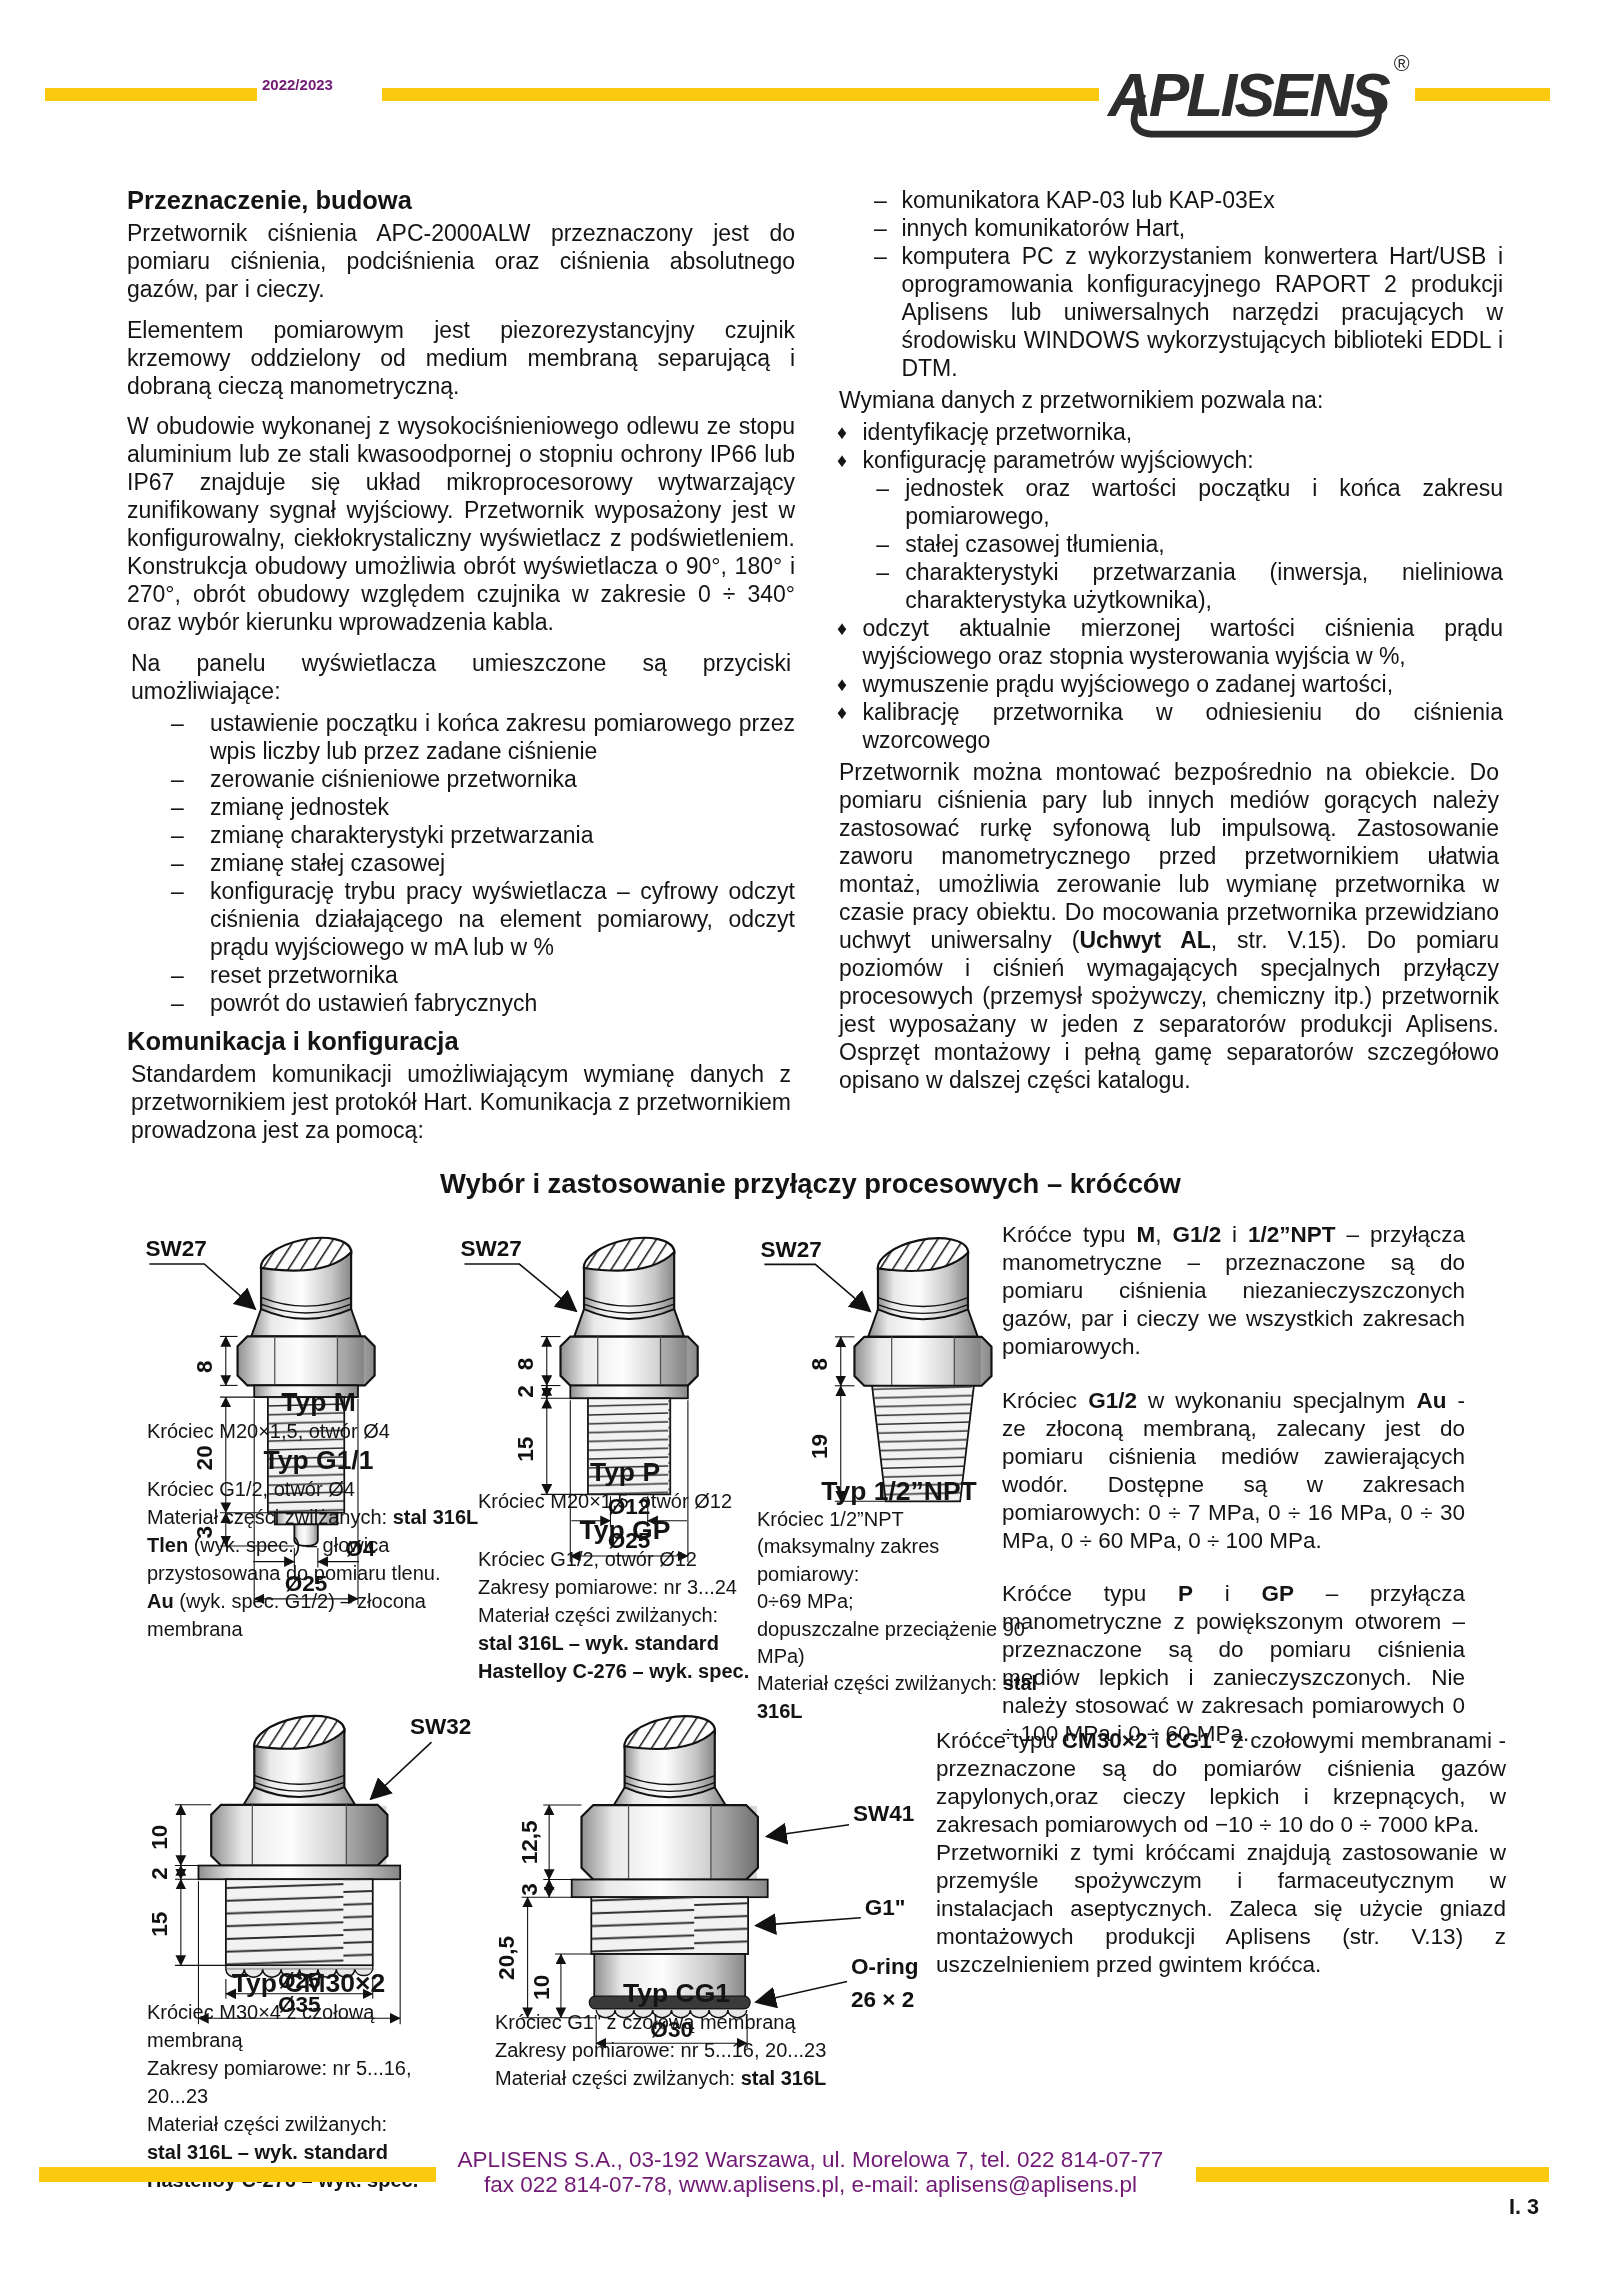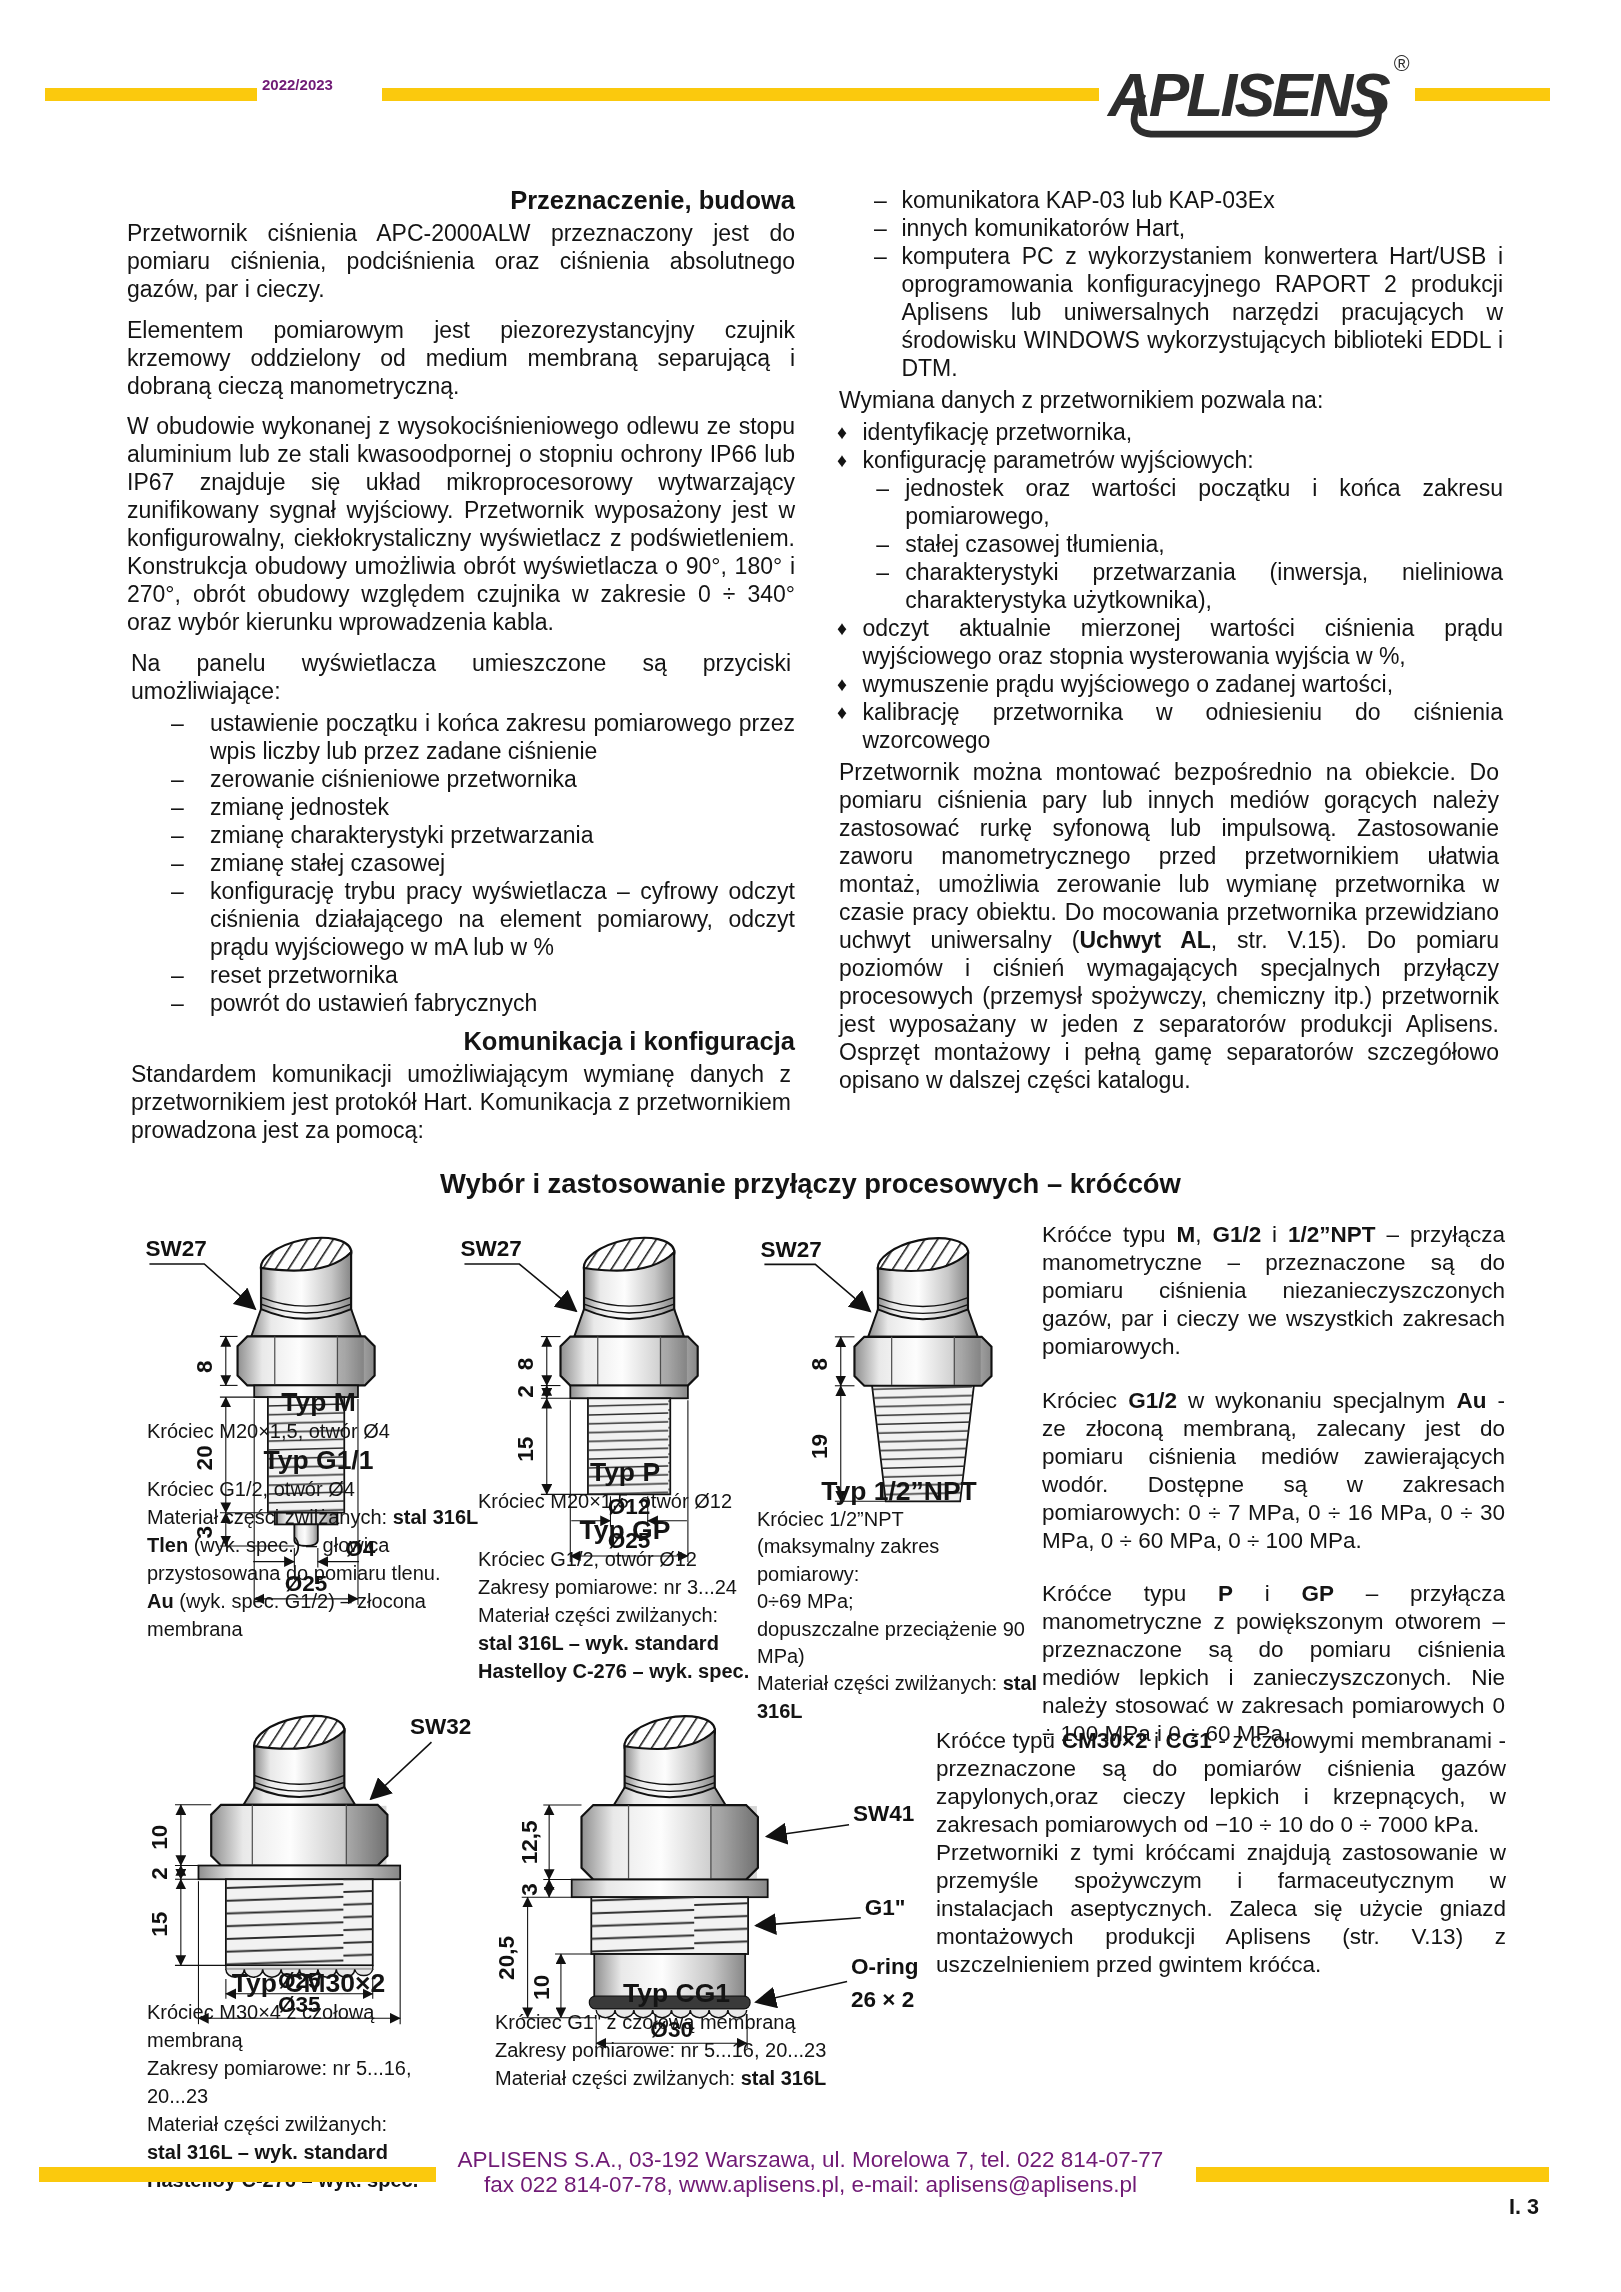--- a/index.html
+++ b/index.html
@@ -12,21 +12,21 @@
   #hbar1{left:45px;width:212px;}
   #hbar2{left:382px;width:717px;}
   #hbar3{left:1415px;width:135px;}
   .year{position:absolute;left:262px;top:76px;font-size:15px;font-weight:bold;color:#701a75;letter-spacing:0px;}
   .logo-svg{position:absolute;left:1104px;top:37px;width:329px;height:118px;}
 
   
   .col{position:absolute;width:668px;font-size:23px;line-height:28px;text-align:justify;}
   #colL{left:127px;top:186px;}
   #colR{left:835px;top:186px;}
-  .sechead{font-weight:bold;font-size:25.5px;line-height:29px;text-align:right;margin:0 0 3.9px 0;}
+  .sechead{font-weight:bold;font-size:25.5px;line-height:29px;text-align:left;margin:0 0 3.9px 0;}
   .col p{margin:0 0 12.7px 0;}
   .col p.tight{margin:4px;}
   ul.plain{list-style:none;margin:0;padding:0;}
   ul.plain li{display:flex;}
   .dashL li{padding-left:44px;}
   .dashL .mk{flex:0 0 39px;}
   .dashR li{padding-left:39px;}
   .dashR .mk{flex:0 0 27.4px;}
   .dia > li{padding-left:2px;}
   .dia > li > .mk{flex:0 0 25.5px;font-size:19.6px;}
@@ -327,21 +327,21 @@
 
   <div class="cap" style="left:757px;top:1476px;width:284px;line-height:27.4px">
     <div class="t">Typ 1/2”NPT</div>
     <div>Króciec 1/2”NPT</div>
     <div>(maksymalny zakres pomiarowy:</div>
     <div>0÷69 MPa;</div>
     <div>dopuszczalne przeciążenie 90 MPa)</div>
     <div><span>Materiał części zwilżanych: </span><span class="b">stal 316L</span></div>
   </div>
 
-  <div class="desc" style="left:1042px;top:1221px;width:463px">
+  <div class="desc" style="left:1002px;top:1221px;width:463px">
     <p><span>Króćce typu </span><span class="b">M</span><span>, </span><span class="b">G1/2</span><span> i </span><span class="b">1/2”NPT</span><span> – przyłącza manometryczne – przeznaczone są do pomiaru ciśnienia niezanieczyszczonych gazów, par i cieczy we wszystkich zakresach pomiarowych.</span></p>
     <p><span>Króciec  </span><span class="b">G1/2</span><span> w wykonaniu specjalnym </span><span class="b">Au</span><span> - ze złoconą membraną, zalecany jest do pomiaru ciśnienia mediów zawierających wodór. Dostępne są w zakresach pomiarowych: 0 ÷ 7 MPa, 0 ÷ 16 MPa, 0 ÷ 30 MPa,  0 ÷ 60 MPa, 0 ÷ 100 MPa.</span></p>
     <p class="last"><span>Króćce typu </span><span class="b">P</span><span> i </span><span class="b">GP</span><span> – przyłącza manometryczne z powiększonym otworem – przeznaczone są do pomiaru ciśnienia mediów lepkich i zanieczyszczonych. Nie należy stosować w zakresach pomiarowych 0 ÷ 100 MPa i 0 ÷ 60 MPa.</span></p>
   </div>
 
   <svg class="figure" style="left:108px;top:1703px;width:412px;height:328px" viewBox="0 0 420 335">
     <use href="#head" x="195" y="36"></use>
     <path d="M149,86 L138,104 L252,104 L241,86 Q195,106 149,86 Z" fill="url(#met)" stroke="#111" stroke-width="2"></path>
     <path d="M105,114 L115,104 L275,104 L285,114 L285,156 L275,166 L115,166 L105,156 Z" fill="url(#met)" stroke="#111" stroke-width="2.2"></path>
     <line x1="147" y1="104" x2="147" y2="166" stroke="#555" stroke-width="1.3"></line>

